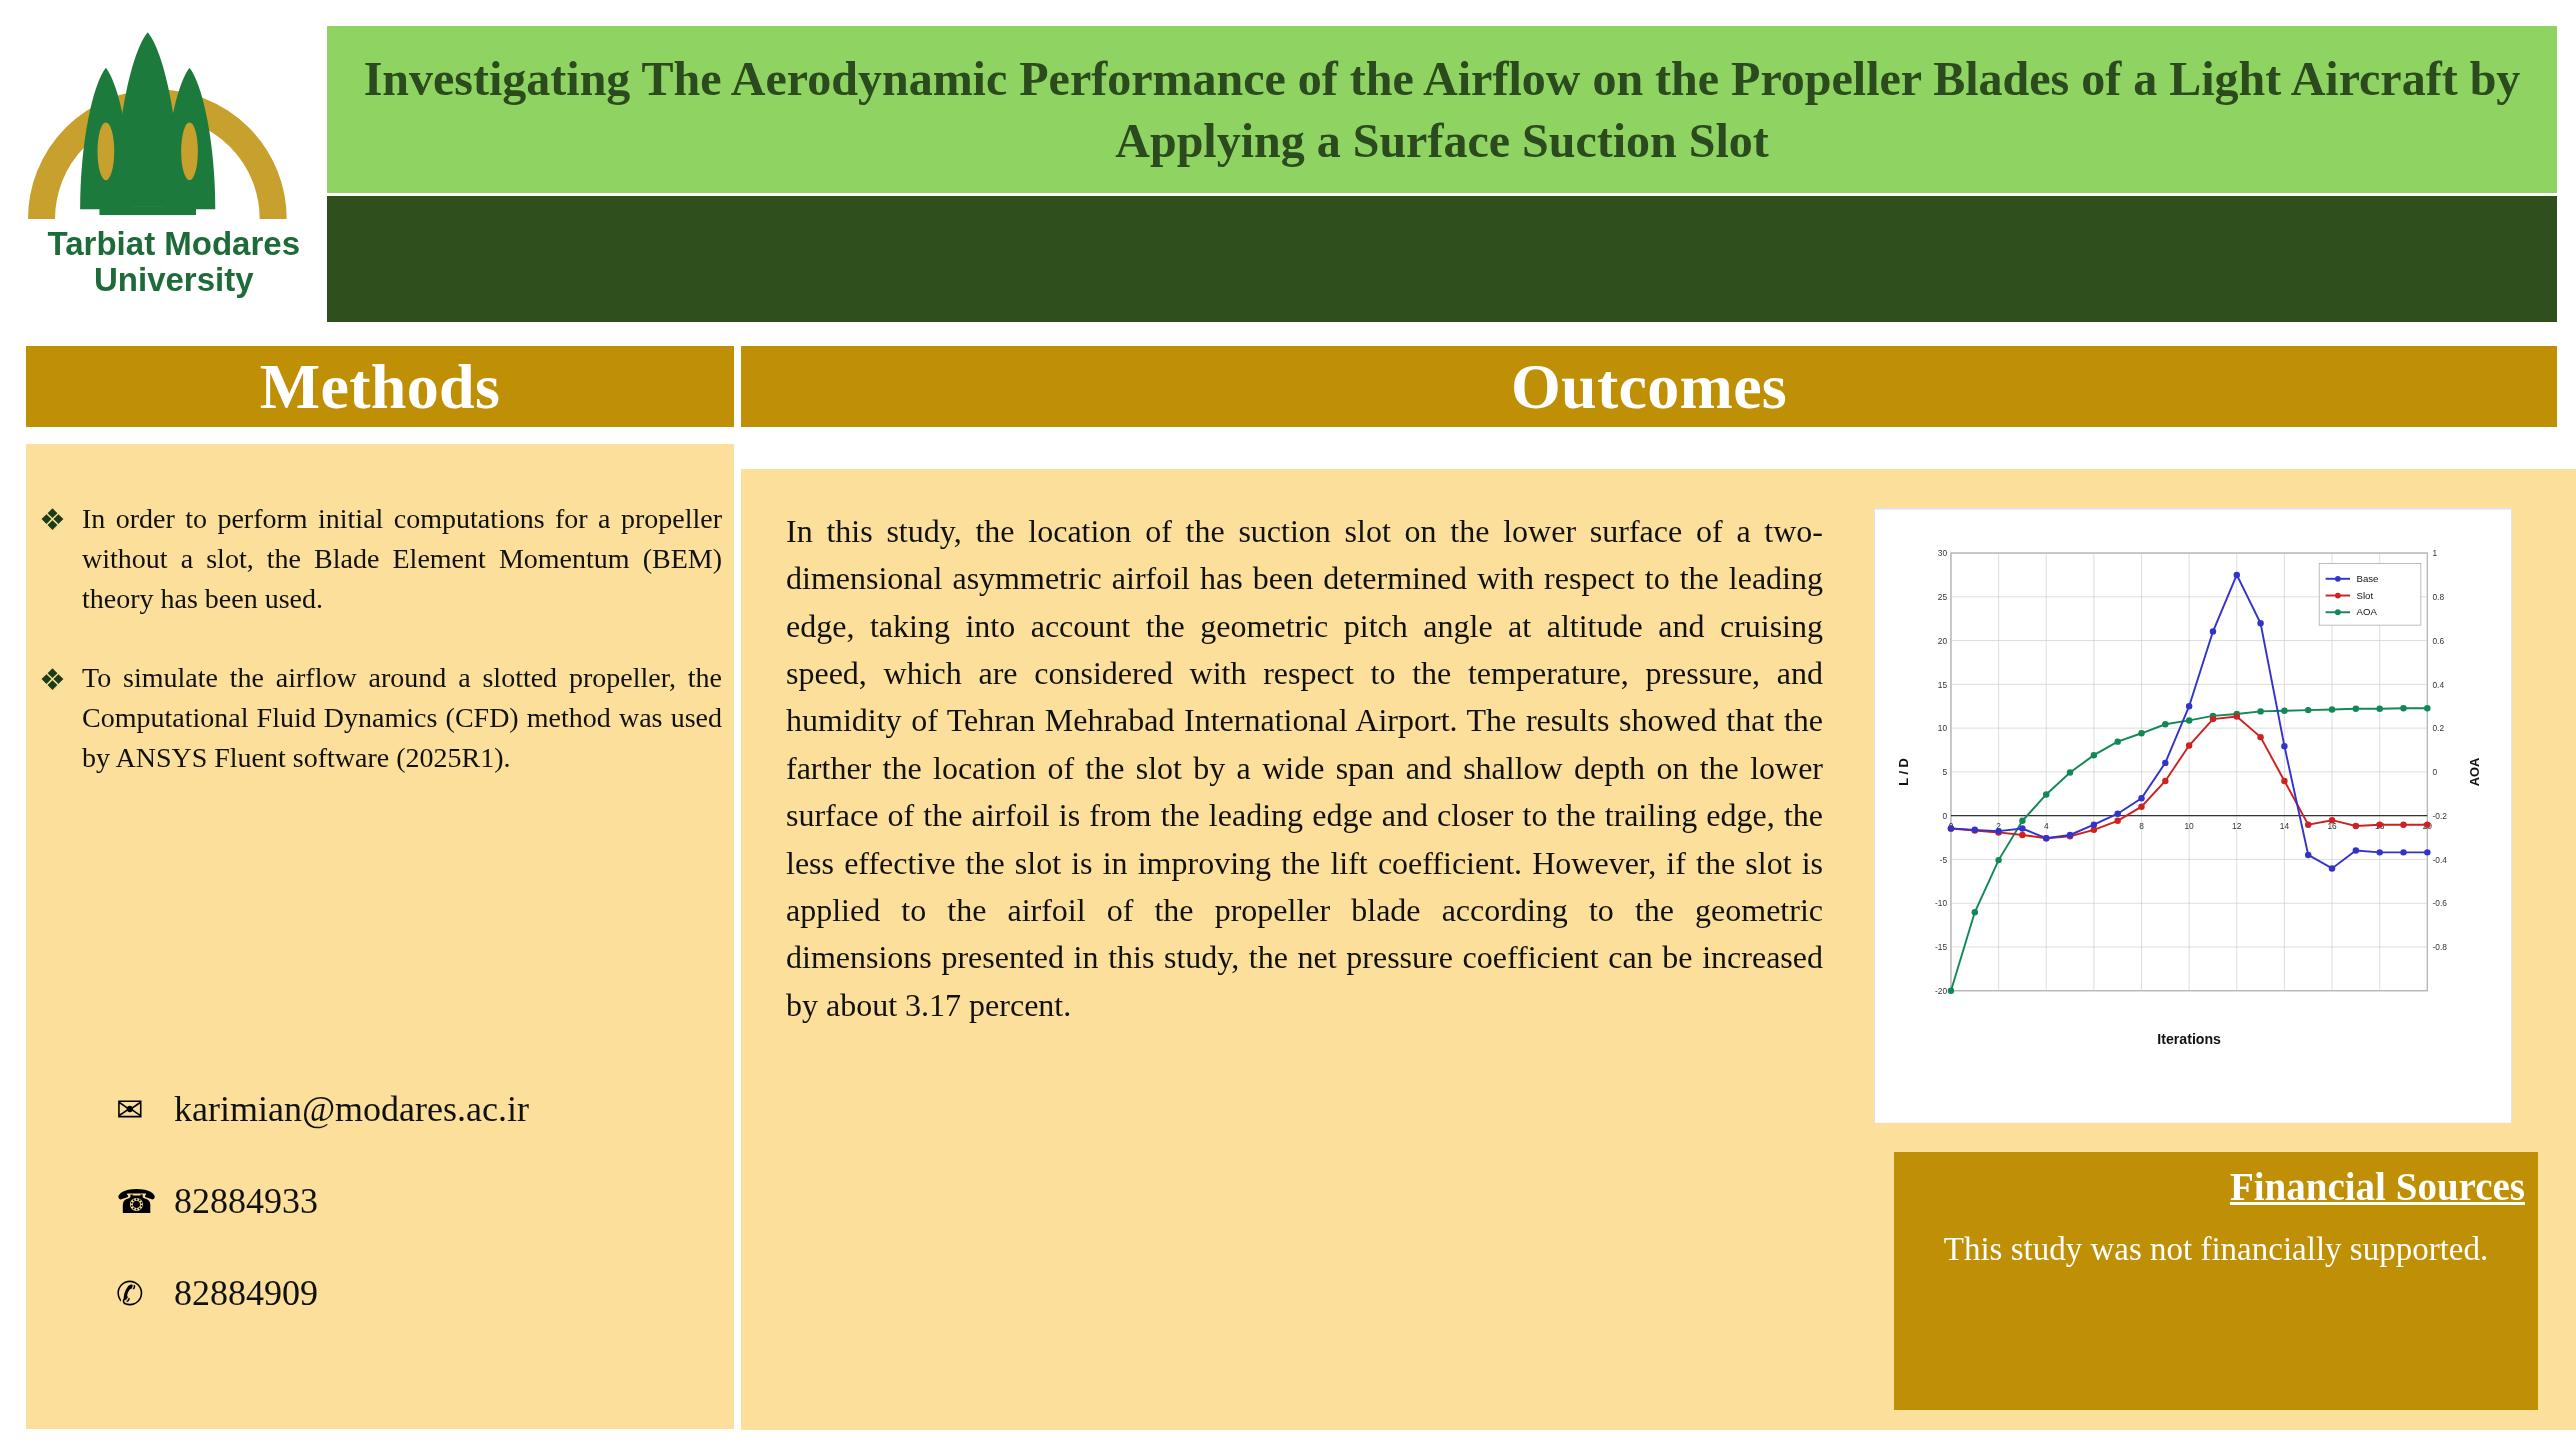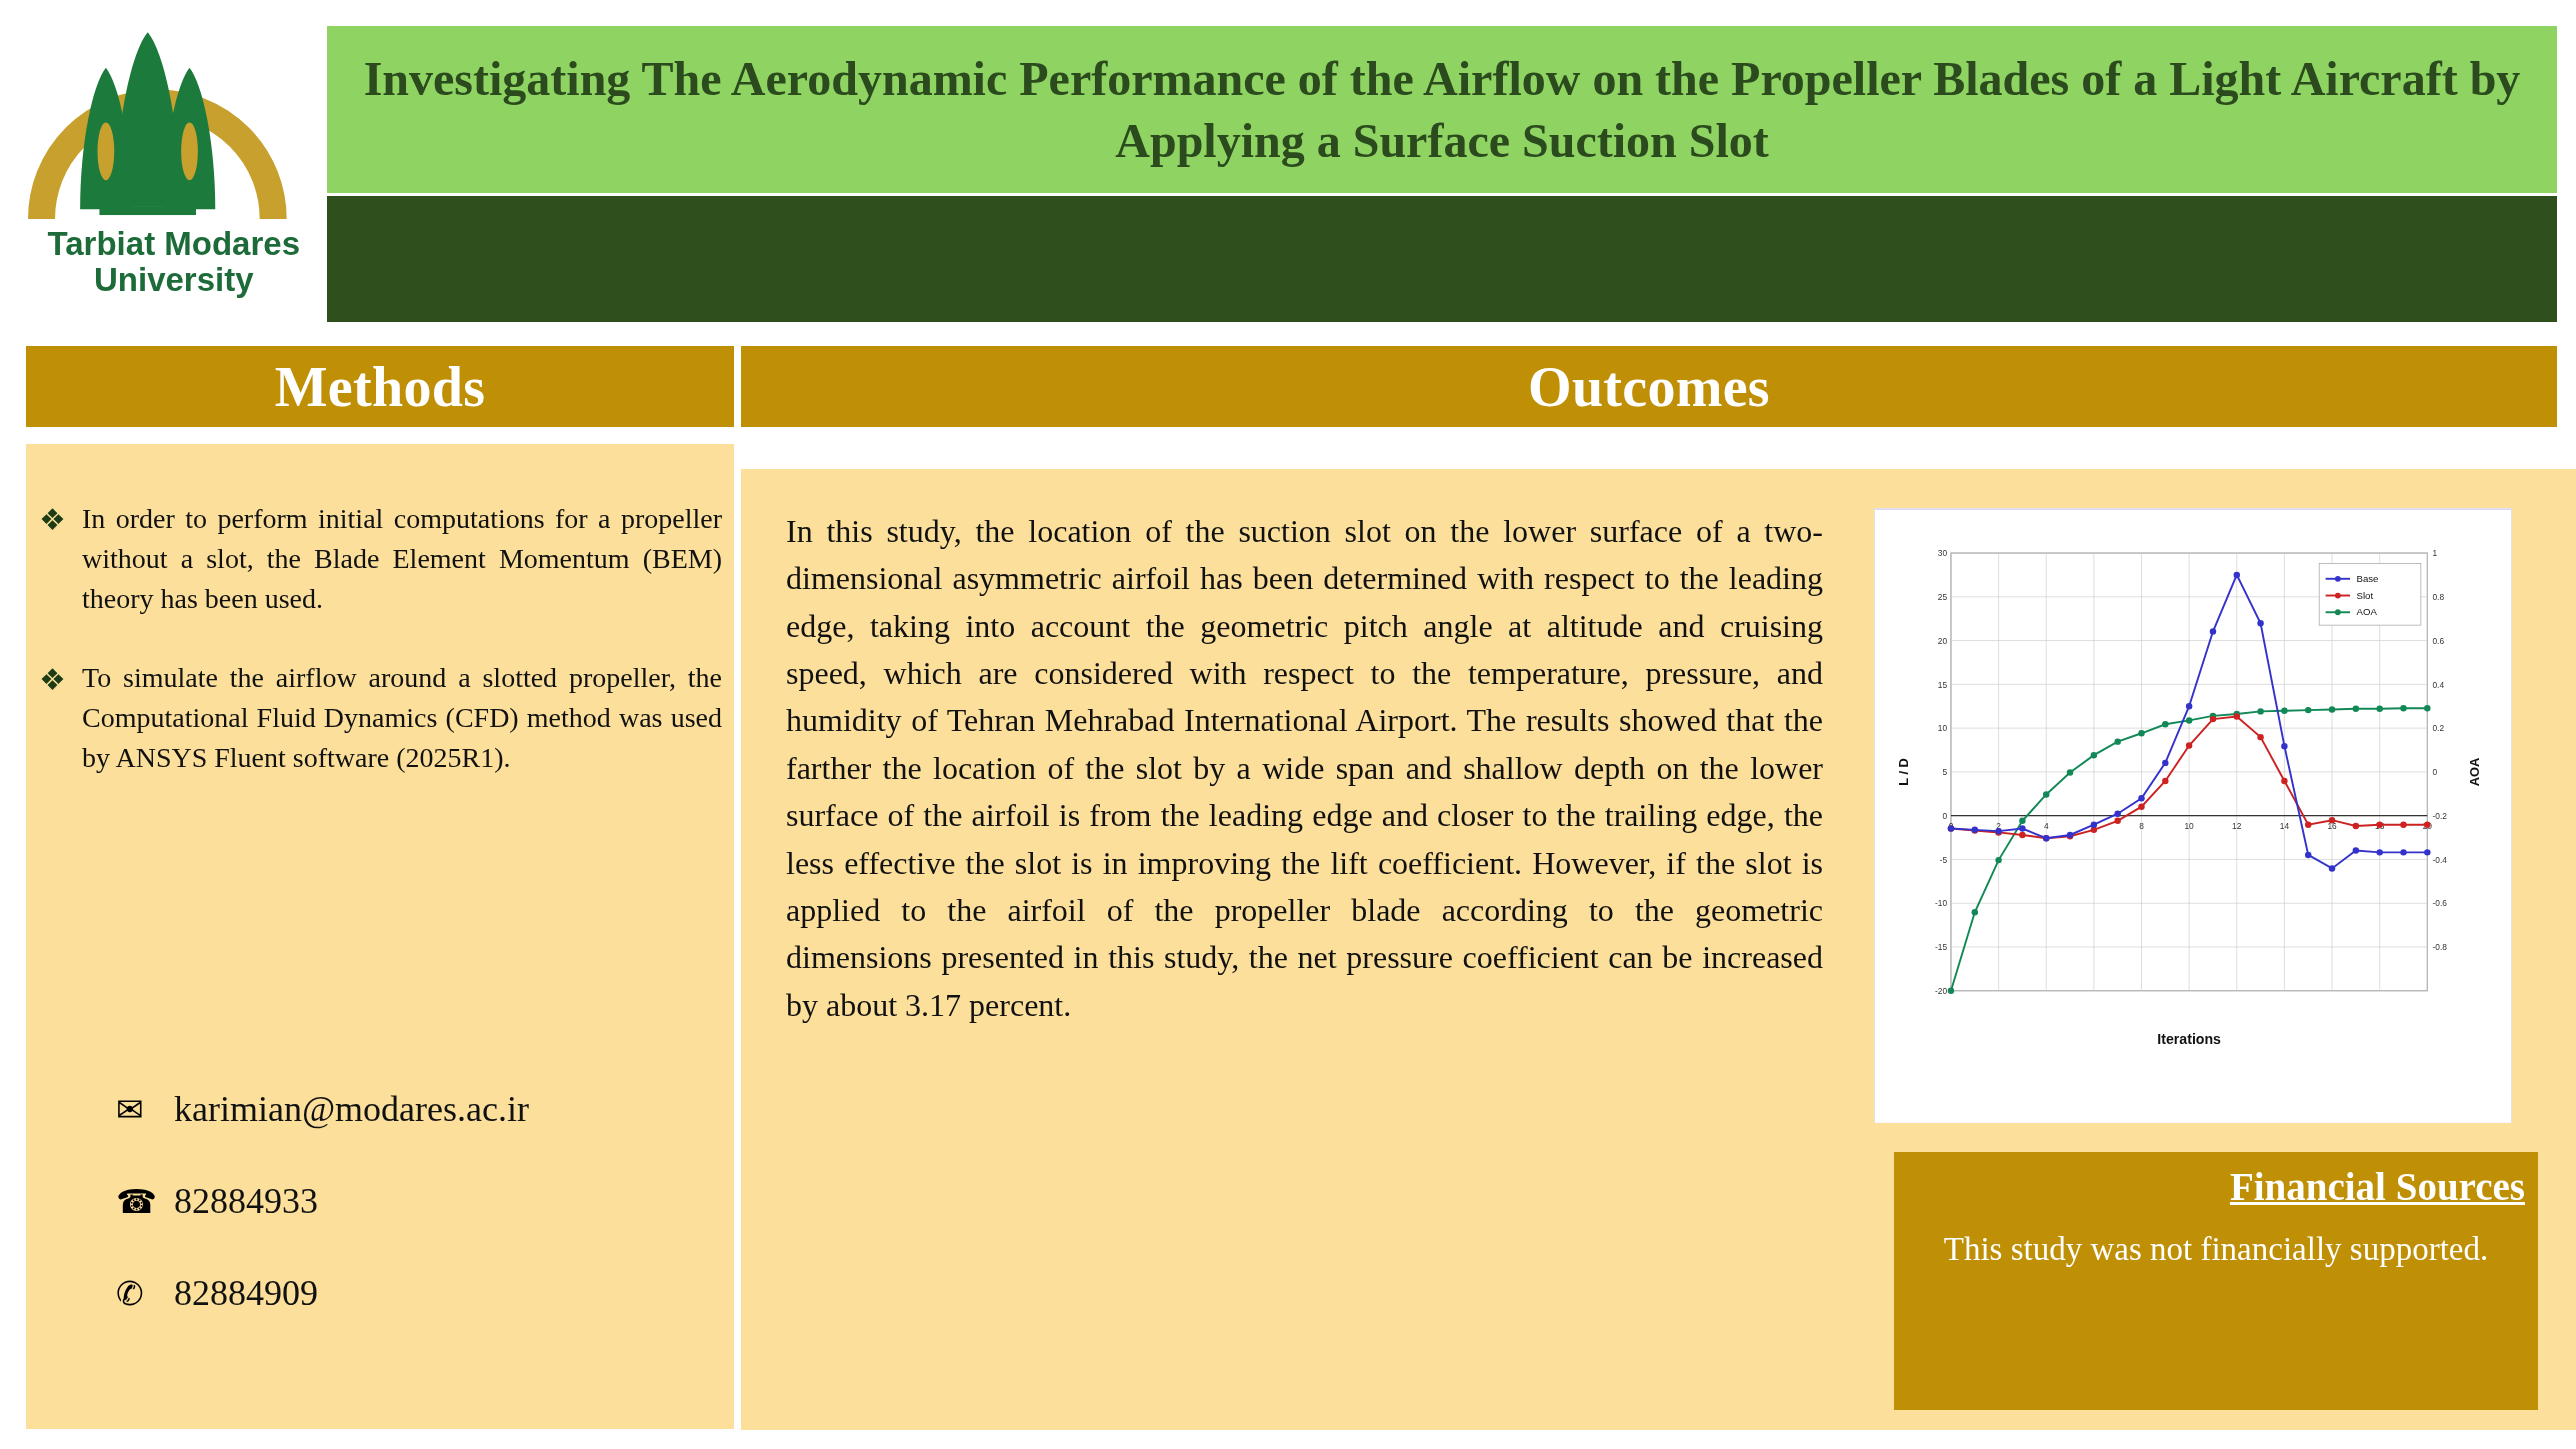--- a/index.html
+++ b/index.html
@@ -86,21 +86,21 @@
     position: absolute;
     background: #bf8f06;
     display: flex;
     align-items: center;
     justify-content: center;
   }
   .sec-header span {
     color: #ffffff;
     font-family: "Liberation Serif", serif;
     font-weight: bold;
-    font-size: 56px;
+    font-size: 64px;
     letter-spacing: 0.3px;
   }
   #methods-header {
     left: 26px;
     top: 346px;
     width: 708px;
     height: 81px;
   }
   #outcomes-header {
     left: 741px;
@@ -194,21 +194,21 @@
     text-justify: inter-word;
   }
 
   
   .chart-box {
     position: absolute;
     left: 1133px;
     top: 39px;
     width: 638px;
     height: 615px;
-    background: #8b5cf6;
+    background: #7dd3fc;
     border: 0.6px solid #e2e2e2;
   }
   .chart-svg { display: block; }
 
   
   .financial {
     position: absolute;
     left: 1153px;
     top: 683px;
     width: 644px;

